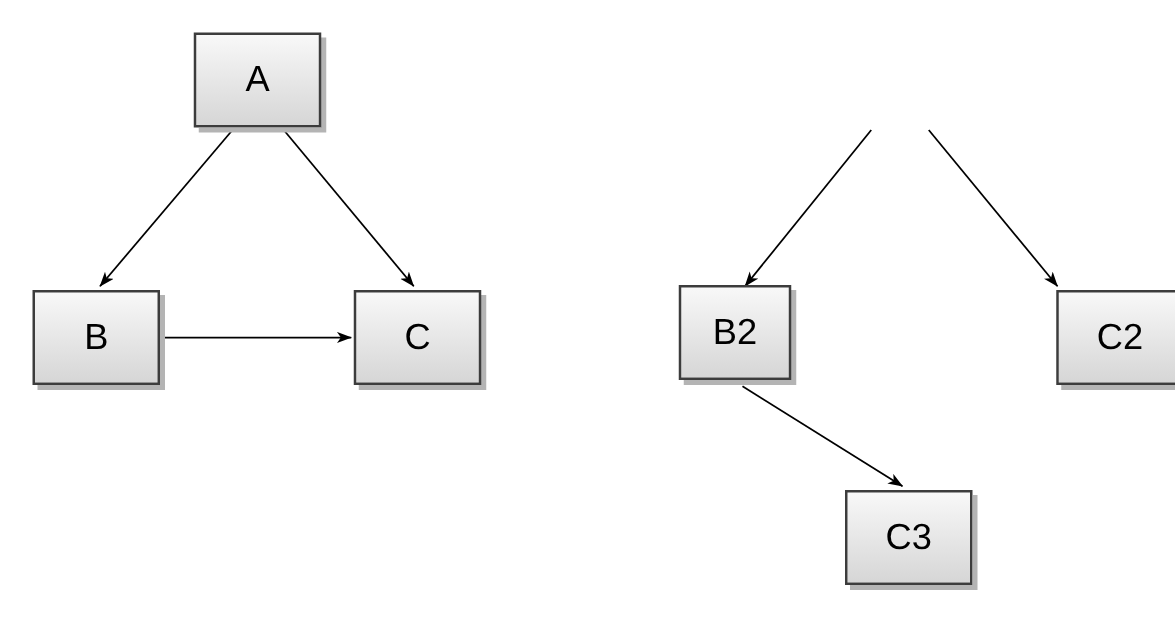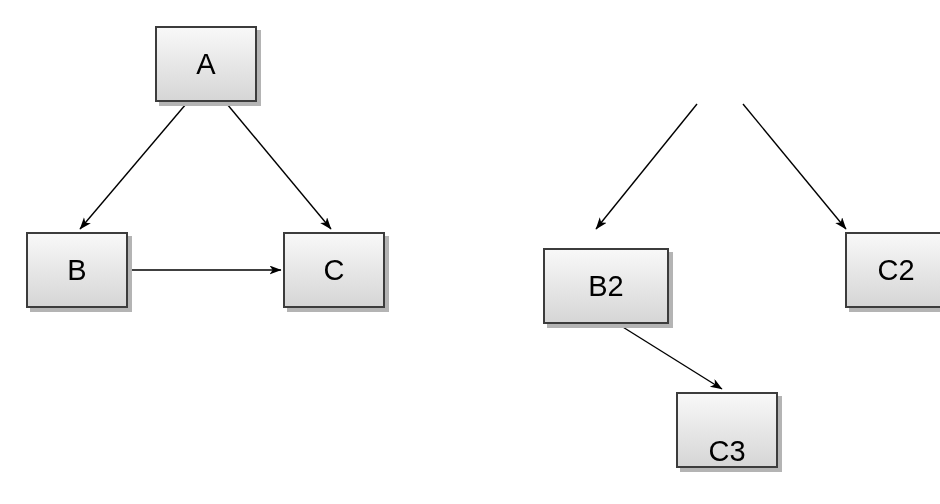--- a/index.html
+++ b/index.html
@@ -76,23 +76,23 @@
   <div class="nodes">
       <div class="node" style="left: 155px; top: 26px; width: 102px; height: 76px;">
         <span class="node-label">A</span>
       </div>
       <div class="node" style="left: 26px; top: 232px; width: 102px; height: 76px;">
         <span class="node-label">B</span>
       </div>
       <div class="node" style="left: 283px; top: 232px; width: 102px; height: 76px;">
         <span class="node-label">C</span>
       </div>
-      <div class="node" style="left: 543px; top: 248px; width: 126px; height: 76px;">
+      <div class="node" style="left: 543px; top: 228px; width: 90px; height: 76px;">
         <span class="node-label">B2</span>
       </div>
       <div class="node" style="left: 845px; top: 232px; width: 102px; height: 76px;">
         <span class="node-label">C2</span>
       </div>
-      <div class="node" style="left: 676px; top: 392px; width: 102px; height: 76px; align-items: flex-end;">
+      <div class="node" style="left: 676px; top: 392px; width: 102px; height: 76px;">
         <span class="node-label">C3</span>
       </div>
     </div>
 </div>
 
 </body></html>

